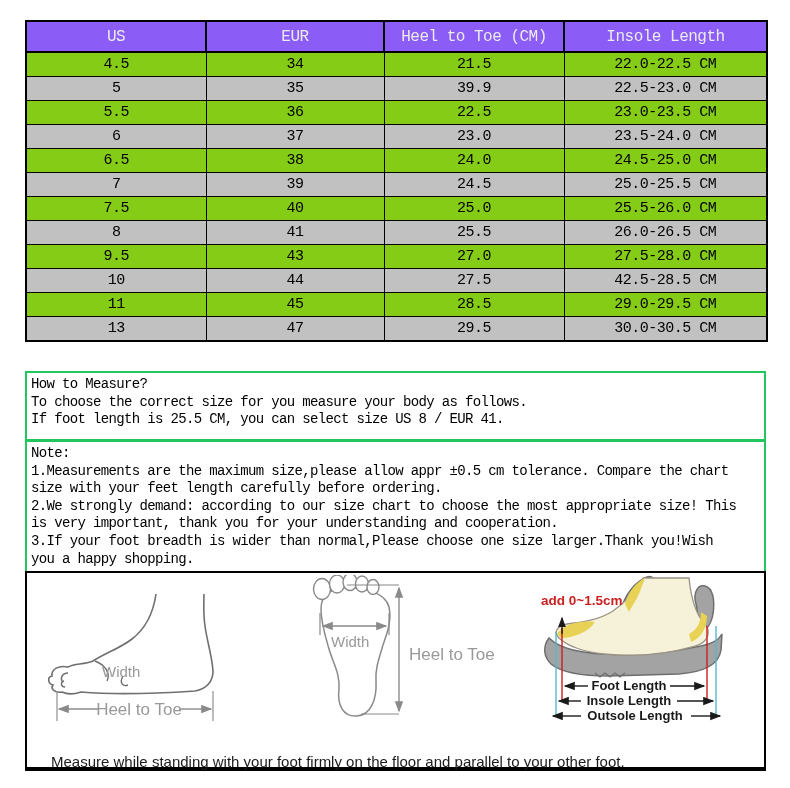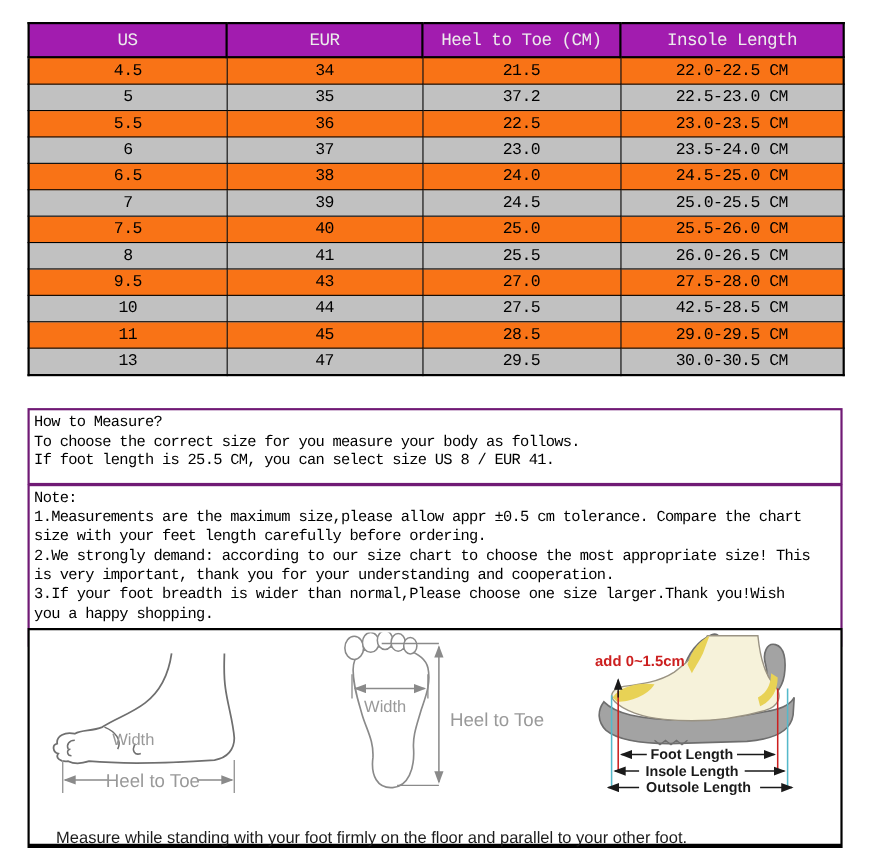--- a/index.html
+++ b/index.html
@@ -11,30 +11,30 @@
   .table-wrap { position:absolute; left:25px; top:20px; }
   table.size-table {
     border-collapse:collapse; table-layout:fixed; width:741px;
     font-family:"Liberation Mono", monospace; color:#000;
   }
   table.size-table th, table.size-table td {
     border:1px solid #000; text-align:center; padding:0;
     letter-spacing:-0.5px;
   }
   table.size-table th {
-    background:#a21caf; color:#ececec; font-weight:normal;
+    background:#8b5cf6; color:#ececec; font-weight:normal;
     height:29px; font-size:16px; border:2px solid #000;margin-top:13px;
   }
-  table.size-table td { height:23px; font-size:15px; background:#f97316; }
+  table.size-table td { height:23px; font-size:15px; background:#84cc16; }
   table.size-table tr:nth-child(even) td { background:#c1c1c1; }
   table.size-table { border:2px solid #000; }
   
   .tbox {
     position:absolute; left:25px; width:741px; box-sizing:border-box;
-    border:2px solid #701a75; background:#fff;
+    border:2px solid #22c55e; background:#fff;
   }
   .measure-box { top:371px; height:70px; }
   .note-box    { top:440px; height:148px; }
   .mono-block {
     white-space:pre; font-family:"Liberation Mono", monospace;
     font-size:14px; line-height:17.6px; letter-spacing:-0.65px;
     color:#000; padding:3px 0 0 4px;
   }
   
   .diagram-box {
@@ -78,21 +78,21 @@
       <tbody>
           <tr>
             <td>4.5</td>
             <td>34</td>
             <td>21.5</td>
             <td>22.0-22.5 CM</td>
           </tr>
           <tr>
             <td>5</td>
             <td>35</td>
-            <td>37.2</td>
+            <td>39.9</td>
             <td>22.5-23.0 CM</td>
           </tr>
           <tr>
             <td>5.5</td>
             <td>36</td>
             <td>22.5</td>
             <td>23.0-23.5 CM</td>
           </tr>
           <tr>
             <td>6</td>

